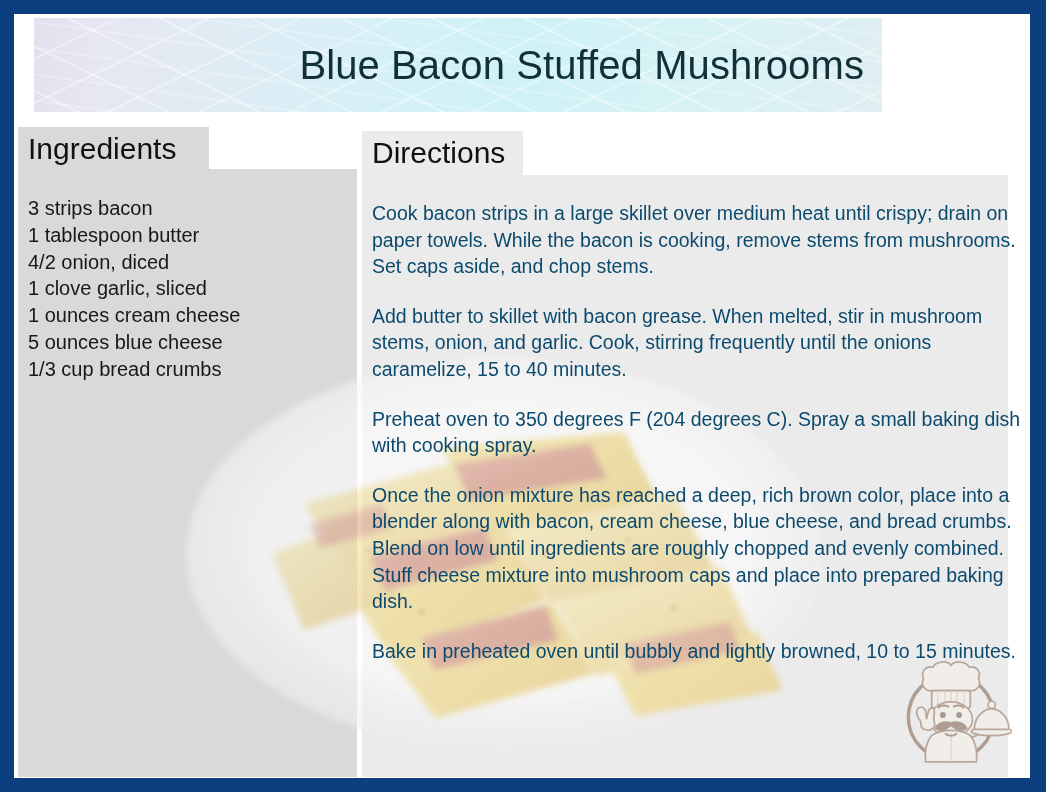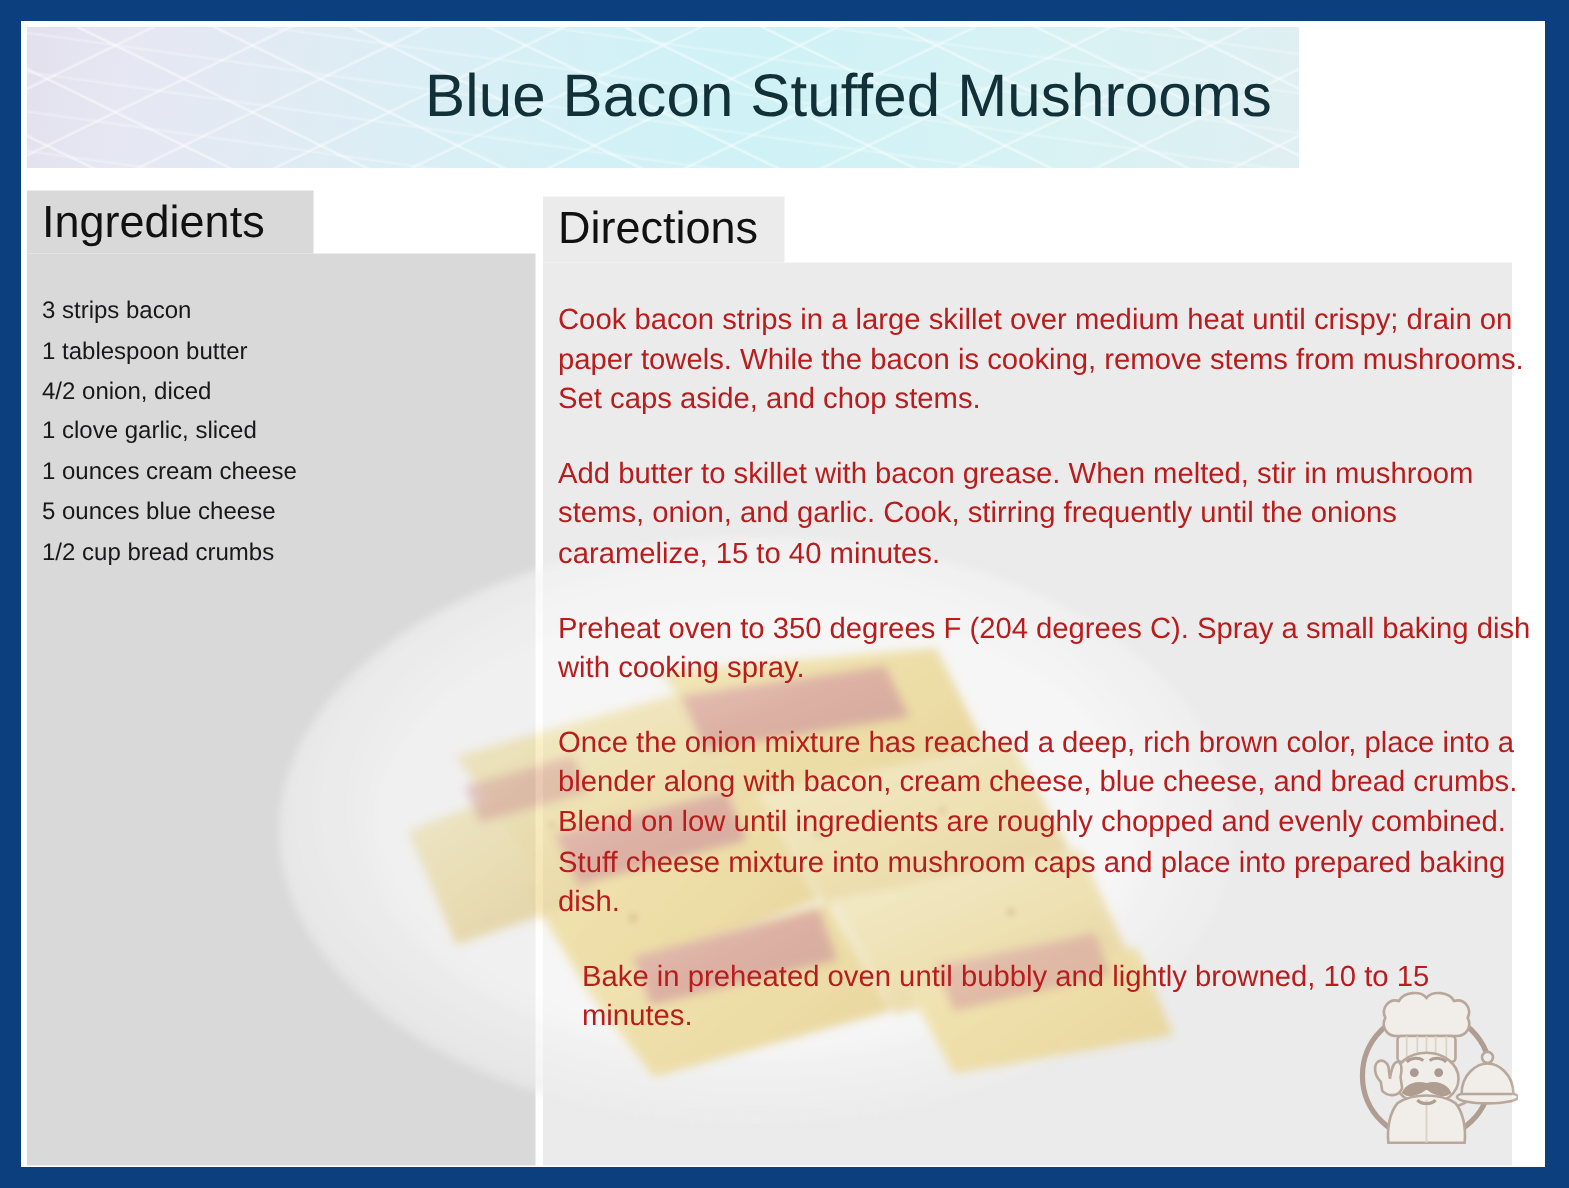--- a/index.html
+++ b/index.html
@@ -35,21 +35,21 @@
     top: 14px;
     width: 1016px;
     height: 764px;
     background: #ffffff;
     overflow: hidden;
   }
 
   
   .title-banner {
     position: absolute;
-    left: 4px;
+    left: 20px;
     top: 4px;
     width: 848px;
     height: 94px;
     background:
       linear-gradient(100deg,
         #e3e0ee 0%,
         #e6e7f2 8%,
         #e2eaf3 18%,
         #dbeef5 30%,
         #d3f1f6 45%,
@@ -164,41 +164,41 @@
     position: absolute;
     left: 14px;
     top: 181px;
     width: 320px;
     z-index: 7;
     list-style: none;
     margin: 0;
     padding: 0;
   }
   .ingredients-list li {
-    font-size: 16px;
+    font-size: 20px;
     line-height: 26.8px;
     color: #18181a;
     white-space: nowrap;
   }
 
   
   .directions-body {
     position: absolute;
     left: 358px;
     top: 186px;
     width: 650px;
     z-index: 7;
   }
   .directions-body p {
     margin: 0 0 23px 0;
     font-size: 19.5px;
     line-height: 26.6px;
-    color: #b91c1c;
-  }
-  .directions-body p:last-child { margin-bottom: 0; margin-left: 16px; }
+    color: #0c4a6e;
+  }
+  .directions-body p:last-child { margin-bottom: 0; }
 
   
   .chef-logo {
     position: absolute;
     right: 18px;
     bottom: 6px;
     width: 122px;
     height: 122px;
     z-index: 9;
     opacity: 0.52;
@@ -290,21 +290,21 @@
     <div class="section-heading heading-directions">Directions</div>
     <div class="section-heading heading-ingredients">Ingredients</div>
 
     <ul class="ingredients-list" id="ingredients-list">
         <li>3 strips bacon</li>
         <li>1 tablespoon butter</li>
         <li>4/2 onion, diced</li>
         <li>1 clove garlic, sliced</li>
         <li>1 ounces cream cheese</li>
         <li>5 ounces blue cheese</li>
-        <li>1/2 cup bread crumbs</li>
+        <li>1/3 cup bread crumbs</li>
       </ul>
 
     <div class="directions-body" id="directions-body">
         <p>Cook bacon strips in a large skillet over medium heat until crispy; drain on paper towels. While the bacon is cooking, remove stems from mushrooms. Set caps aside, and chop stems.</p>
         <p>Add butter to skillet with bacon grease. When melted, stir in mushroom stems, onion, and garlic. Cook, stirring frequently until the onions caramelize, 15 to 40 minutes.</p>
         <p>Preheat oven to 350 degrees F (204 degrees C). Spray a small baking dish with cooking spray.</p>
         <p>Once the onion mixture has reached a deep, rich brown color, place into a blender along with bacon, cream cheese, blue cheese, and bread crumbs. Blend on low until ingredients are roughly chopped and evenly combined. Stuff cheese mixture into mushroom caps and place into prepared baking dish.</p>
         <p>Bake in preheated oven until bubbly and lightly browned, 10 to 15 minutes.</p>
       </div>
 

